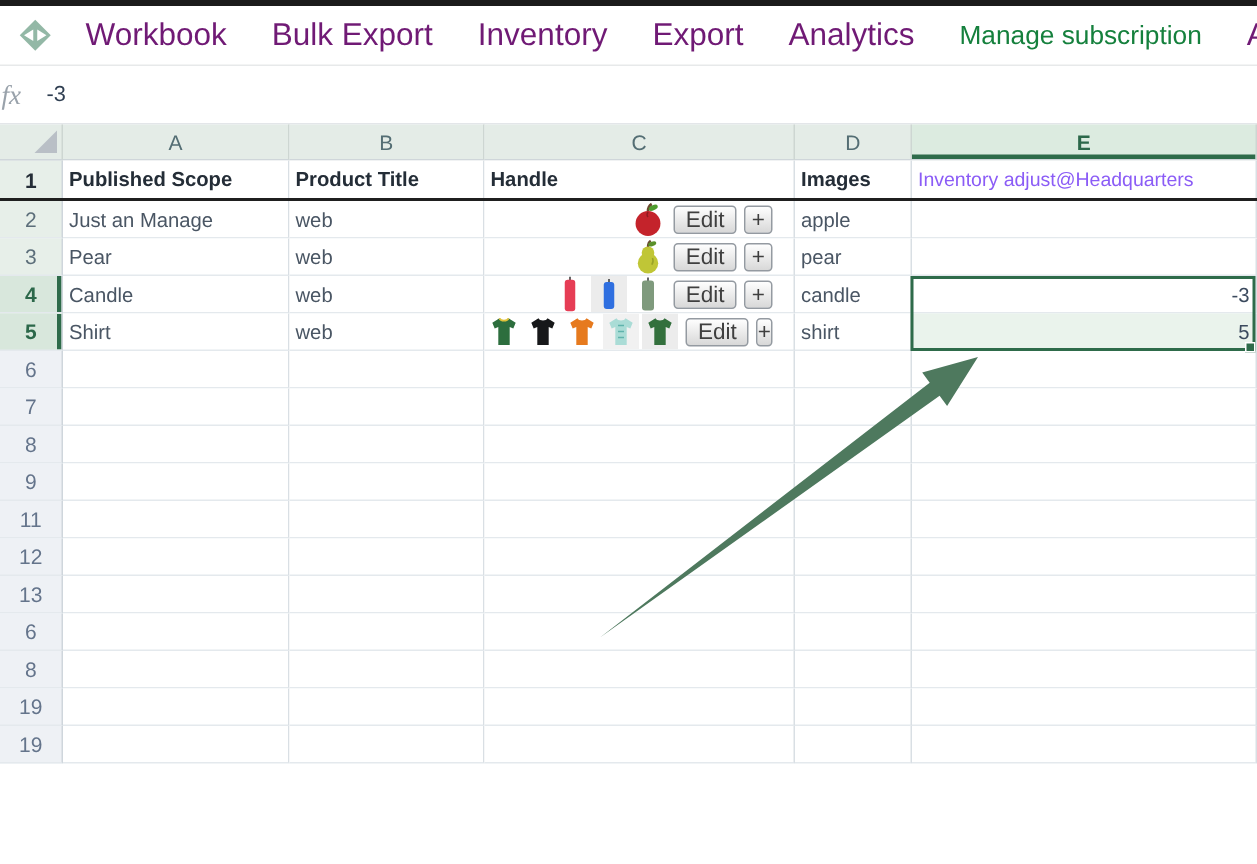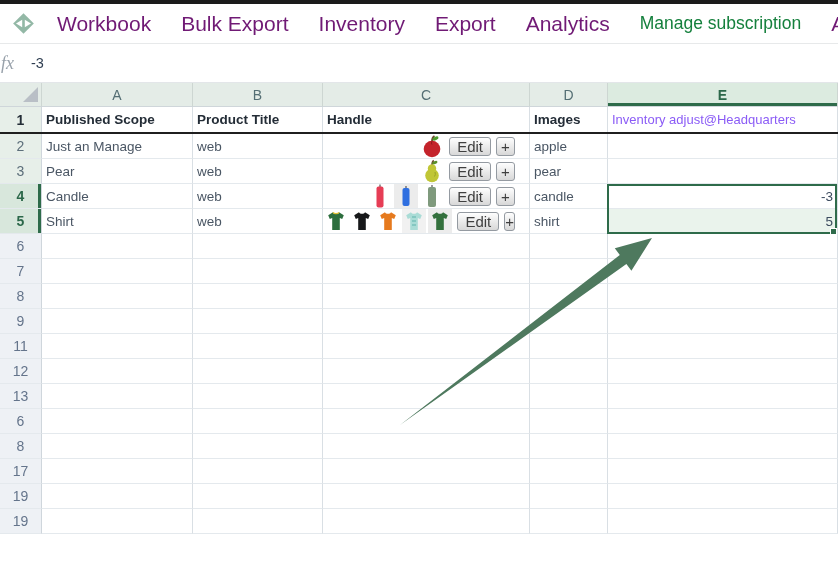--- a/index.html
+++ b/index.html
@@ -280,28 +280,20 @@
   </div>
       <div class="grow">
     <div class="cell rowhead plain">8</div>
     <div class="cell"></div>
     <div class="cell"></div>
     <div class="cell"></div>
     <div class="cell"></div>
     <div class="cell"></div>
   </div>
       <div class="grow">
-    <div class="cell rowhead plain">17</div>
-    <div class="cell"></div>
-    <div class="cell"></div>
-    <div class="cell"></div>
-    <div class="cell"></div>
-    <div class="cell"></div>
-  </div>
-      <div class="grow">
     <div class="cell rowhead plain">19</div>
     <div class="cell"></div>
     <div class="cell"></div>
     <div class="cell"></div>
     <div class="cell"></div>
     <div class="cell"></div>
   </div>
       <div class="grow">
     <div class="cell rowhead plain">19</div>
     <div class="cell"></div>

